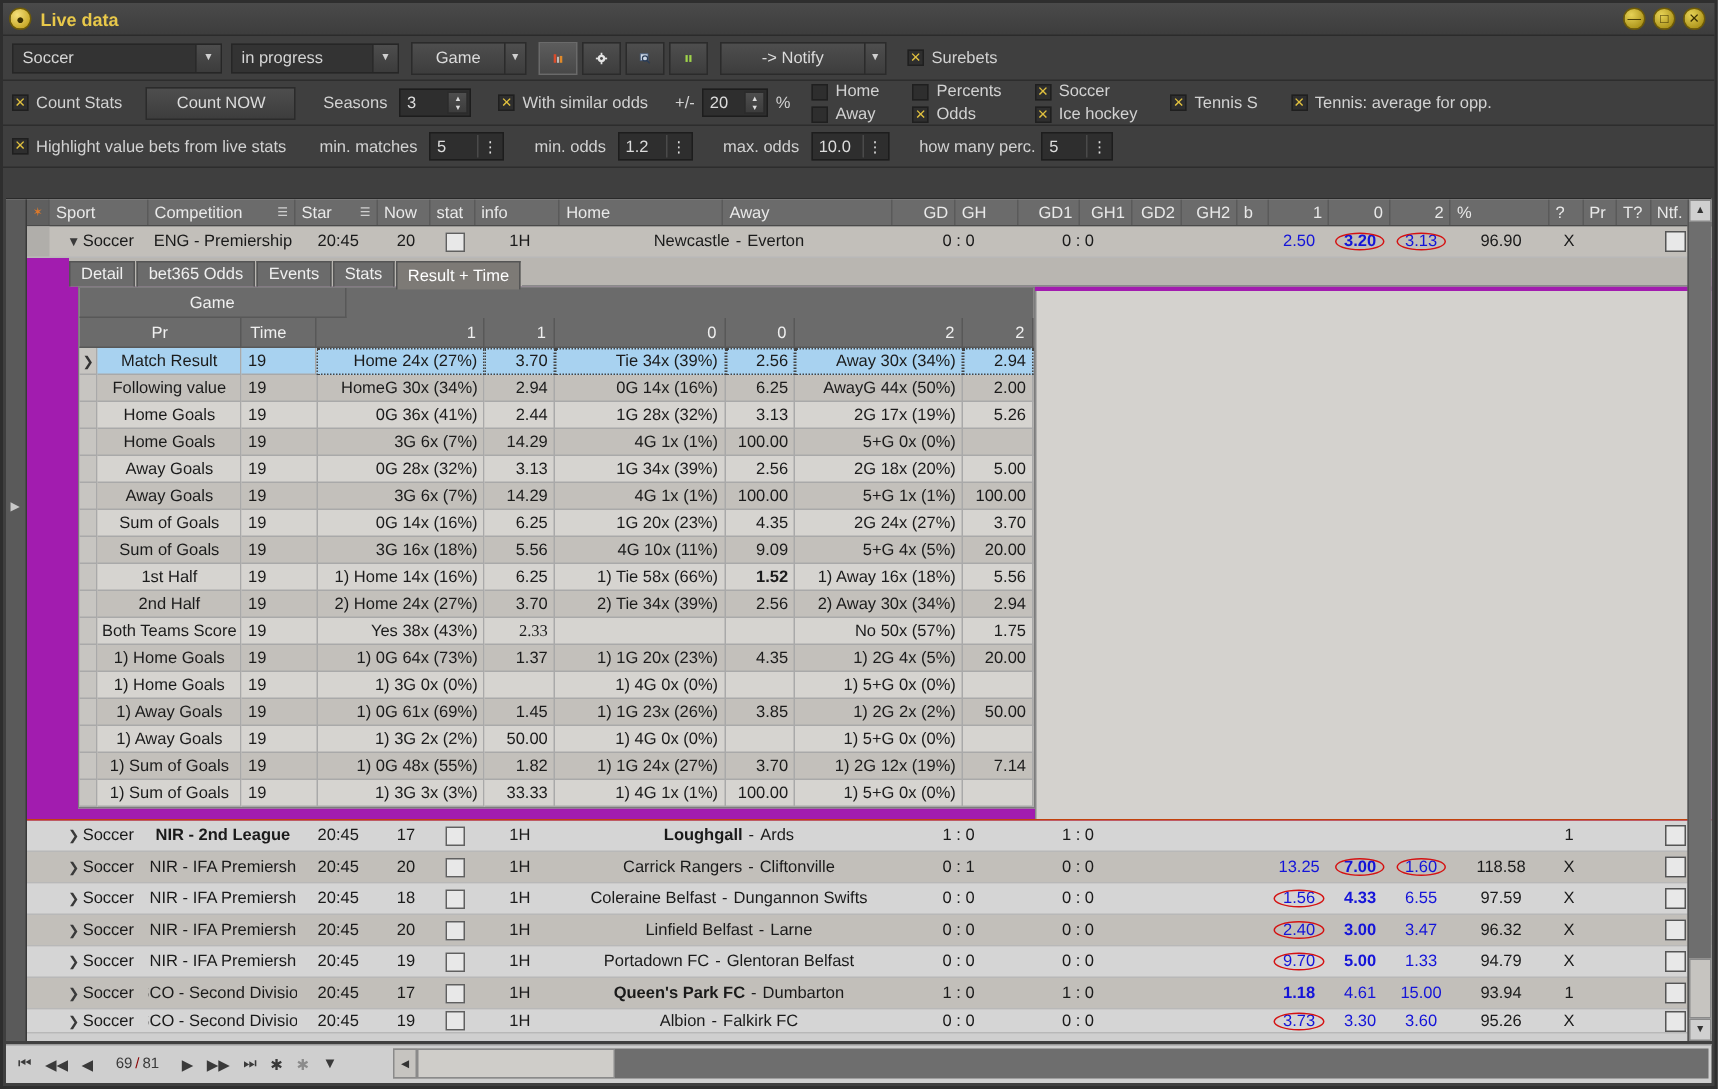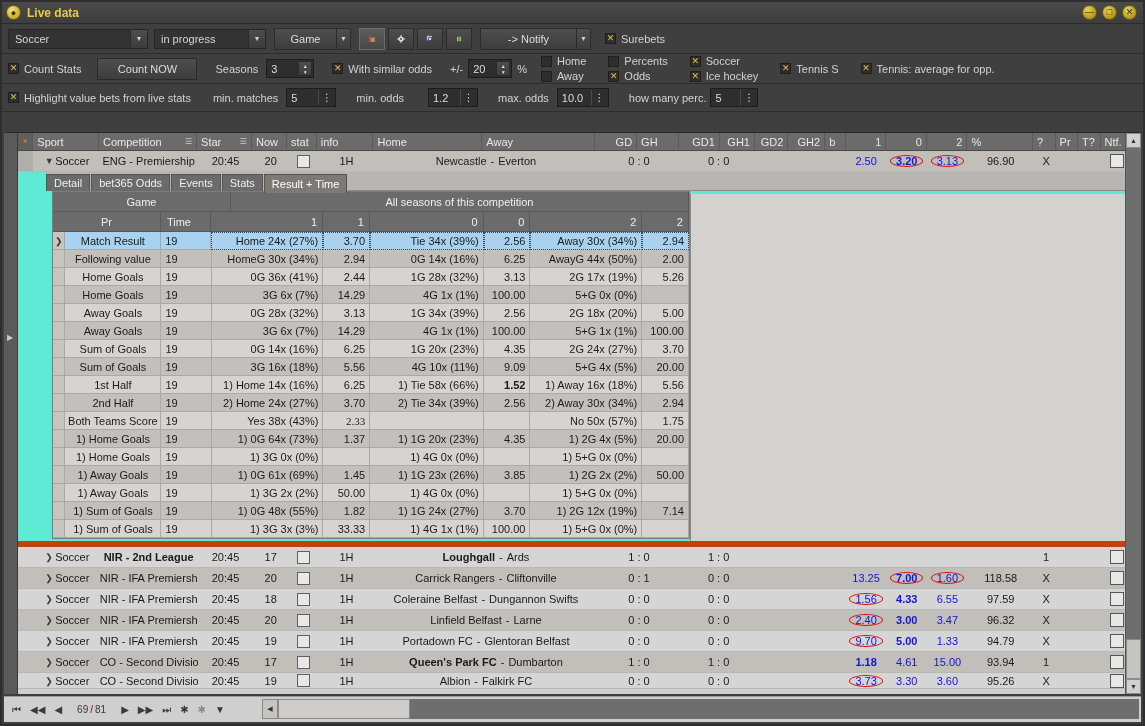--- a/index.html
+++ b/index.html
@@ -183,22 +183,22 @@
   .circ {
     position: relative; display: inline-flex; align-items:center; justify-content:center;
   }
   .circ::before {
     content:''; position:absolute; left:-6px; right:-6px; top:0px; bottom:0px;
     border: 1.4px solid #d41212; border-radius: 50%;
   }
 
   
   .detail {
-    background: #5eead4;
-    border-bottom: 6px solid #c2410c;
+    background: #a21caf;
+    border-bottom: 1px solid #c2410c;
     padding-left: 28px;
     position: relative;
   }
   .tabs { display: flex; height: 19px; padding-top: 2px; background: #b9b6b1;}
   .tab {
     height: 17px; padding: 0 7px;
     background: #6b6b6b; color: #efefef;
     border: 1px solid #555; border-bottom: none;
     display:flex; align-items:center; font-size: 11px;
     margin-right: 1px;
@@ -411,21 +411,21 @@
   <div class="toolrow r3">
     <div class="chk" style="margin-right:22px;">
       <span class="chkbox on">✕</span>
       <span class="lbl">Highlight value bets from live stats</span>
     </div>
     <span class="lbl" style="margin-right:8px;">min. matches</span>
     <div class="numbox" style="width:50px;margin-right:20px;">
       <span>5</span>
       <span class="spin2">⋮</span>
     </div>
-    <span class="lbl" style="margin-right:24px;">min. odds</span>
+    <span class="lbl" style="margin-right:8px;">min. odds</span>
     <div class="numbox" style="width:50px;margin-right:20px;">
       <span>1.2</span>
       <span class="spin2">⋮</span>
     </div>
     <span class="lbl" style="margin-right:8px;">max. odds</span>
     <div class="numbox" style="width:52px;margin-right:20px;">
       <span>10.0</span>
       <span class="spin2">⋮</span>
     </div>
     <span class="lbl" style="margin-right:4px;">how many perc.</span>
@@ -522,21 +522,20 @@
           <div class="tab">bet365 Odds</div>
           <div class="tab">Events</div>
           <div class="tab">Stats</div>
           <div class="tab sel">Result + Time</div>
           <div class="tabstrip-fill"></div>
         </div>
 
         <div class="dtable">
           <div class="dhdr1">
             <div class="hc" style="width:178px;">Game</div>
-            <div class="hc" style="flex:1;">All seasons of this competition</div>
           </div>
           <div class="dhdr2">
             <div class="hc" style="width:122px;">Pr</div>
             <div class="hc" style="width:56px;justify-content:flex-start;padding-left:6px;">Time</div>
             <div class="hc r" style="width:126px;">1</div>
             <div class="hc r" style="width:52px;">1</div>
             <div class="hc r" style="width:128px;">0</div>
             <div class="hc r" style="width:52px;">0</div>
             <div class="hc r" style="width:126px;">2</div>
             <div class="hc r" style="width:52px;">2</div>

